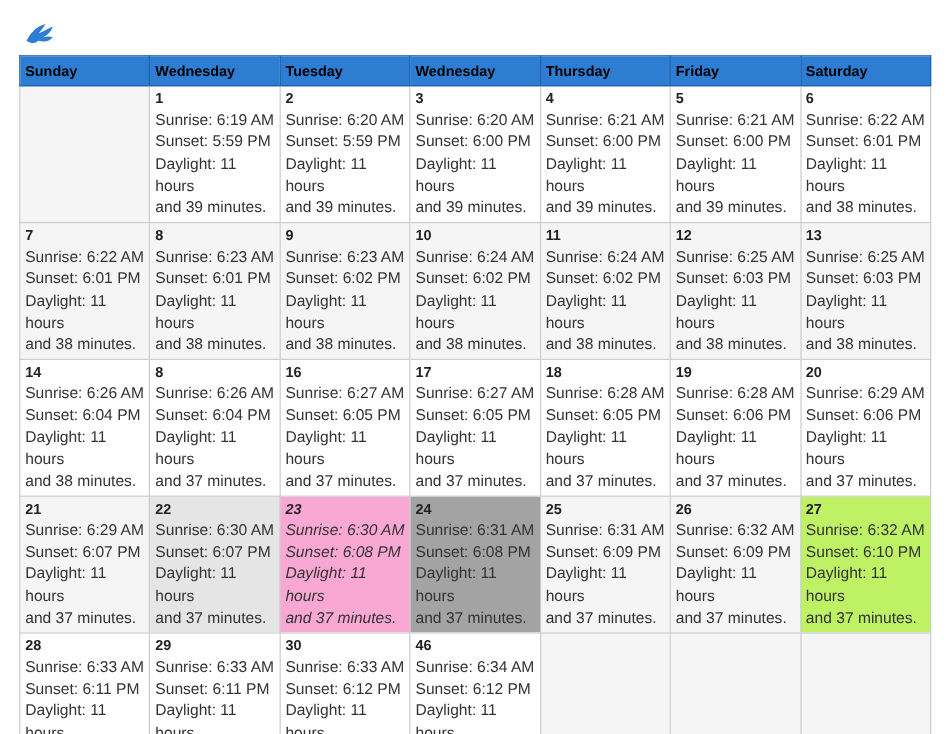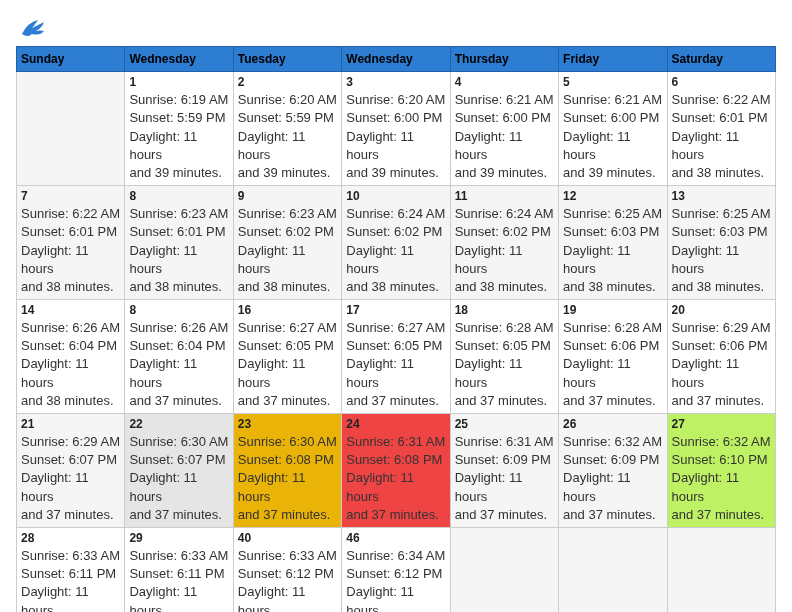--- a/index.html
+++ b/index.html
@@ -284,28 +284,28 @@
 Daylight: 11 hours
 and 37 minutes.</div>
           </td>
           <td style="background: #e5e5e5;">
             <span class="day-num">22</span>
             <div class="day-info" style="white-space: pre-line;">Sunrise: 6:30 AM
 Sunset: 6:07 PM
 Daylight: 11 hours
 and 37 minutes.</div>
           </td>
-          <td style="background: #eab308;">
+          <td style="background: #f9a8d4; font-style: italic;">
             <span class="day-num">23</span>
             <div class="day-info" style="white-space: pre-line;">Sunrise: 6:30 AM
 Sunset: 6:08 PM
 Daylight: 11 hours
 and 37 minutes.</div>
           </td>
-          <td style="background: #ef4444;">
+          <td style="background: #a3a3a3;">
             <span class="day-num">24</span>
             <div class="day-info" style="white-space: pre-line;">Sunrise: 6:31 AM
 Sunset: 6:08 PM
 Daylight: 11 hours
 and 37 minutes.</div>
           </td>
           <td style="background: rgb(245, 245, 245);">
             <span class="day-num">25</span>
             <div class="day-info" style="white-space: pre-line;">Sunrise: 6:31 AM
 Sunset: 6:09 PM
@@ -336,21 +336,21 @@
 and 37 minutes.</div>
           </td>
           <td style="background: rgb(255, 255, 255);">
             <span class="day-num">29</span>
             <div class="day-info" style="white-space: pre-line;">Sunrise: 6:33 AM
 Sunset: 6:11 PM
 Daylight: 11 hours
 and 38 minutes.</div>
           </td>
           <td style="background: rgb(255, 255, 255);">
-            <span class="day-num">40</span>
+            <span class="day-num">30</span>
             <div class="day-info" style="white-space: pre-line;">Sunrise: 6:33 AM
 Sunset: 6:12 PM
 Daylight: 11 hours
 and 38 minutes.</div>
           </td>
           <td style="background: rgb(255, 255, 255);">
             <span class="day-num">46</span>
             <div class="day-info" style="white-space: pre-line;">Sunrise: 6:34 AM
 Sunset: 6:12 PM
 Daylight: 11 hours

